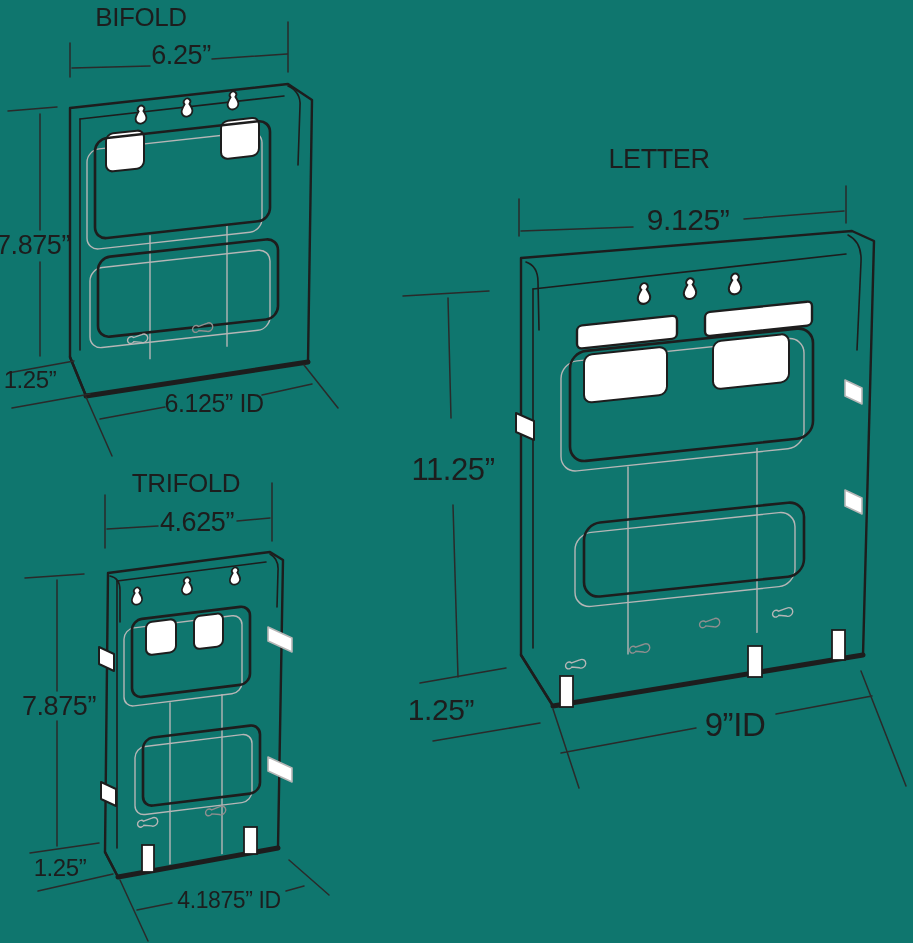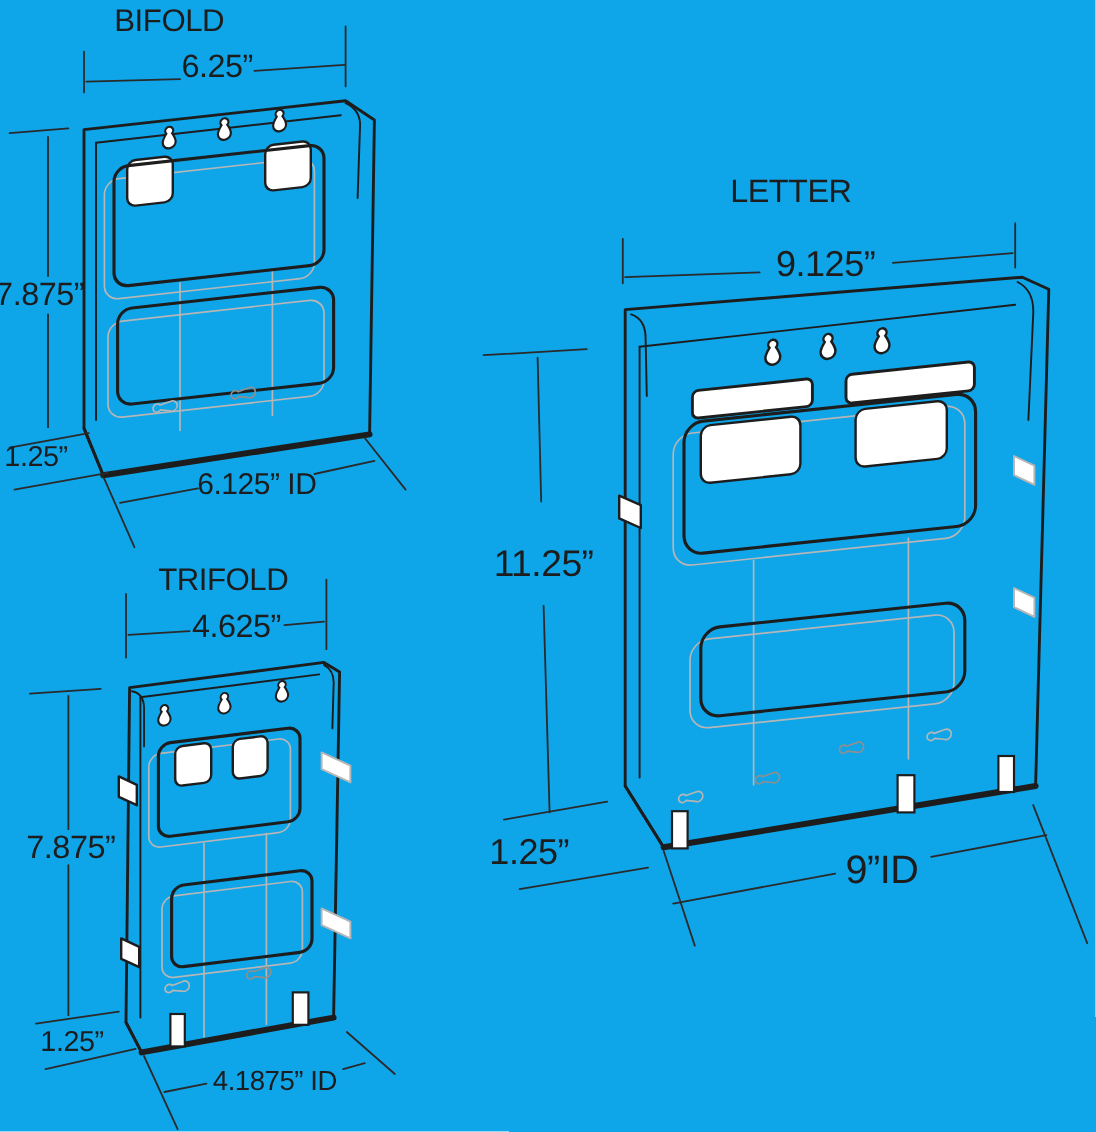--- a/index.html
+++ b/index.html
@@ -4,21 +4,21 @@
 <style>
   html, body {
     margin: 0;
     padding: 0;
     background: #ffffff;
   }
   .figure {
     width: 913px;
     height: 943px;
     position: relative;
-    background: #0ea5e9;
+    background: #0f766e;
     overflow: hidden;
   }
   svg { display: block; }
   text {
     font-family: "Liberation Sans", "DejaVu Sans", sans-serif;
     fill: #1d1d1d;
     letter-spacing: -0.4px;
   }
   .title   { font-size: 26px; }
   .dim     { font-size: 27px; }

